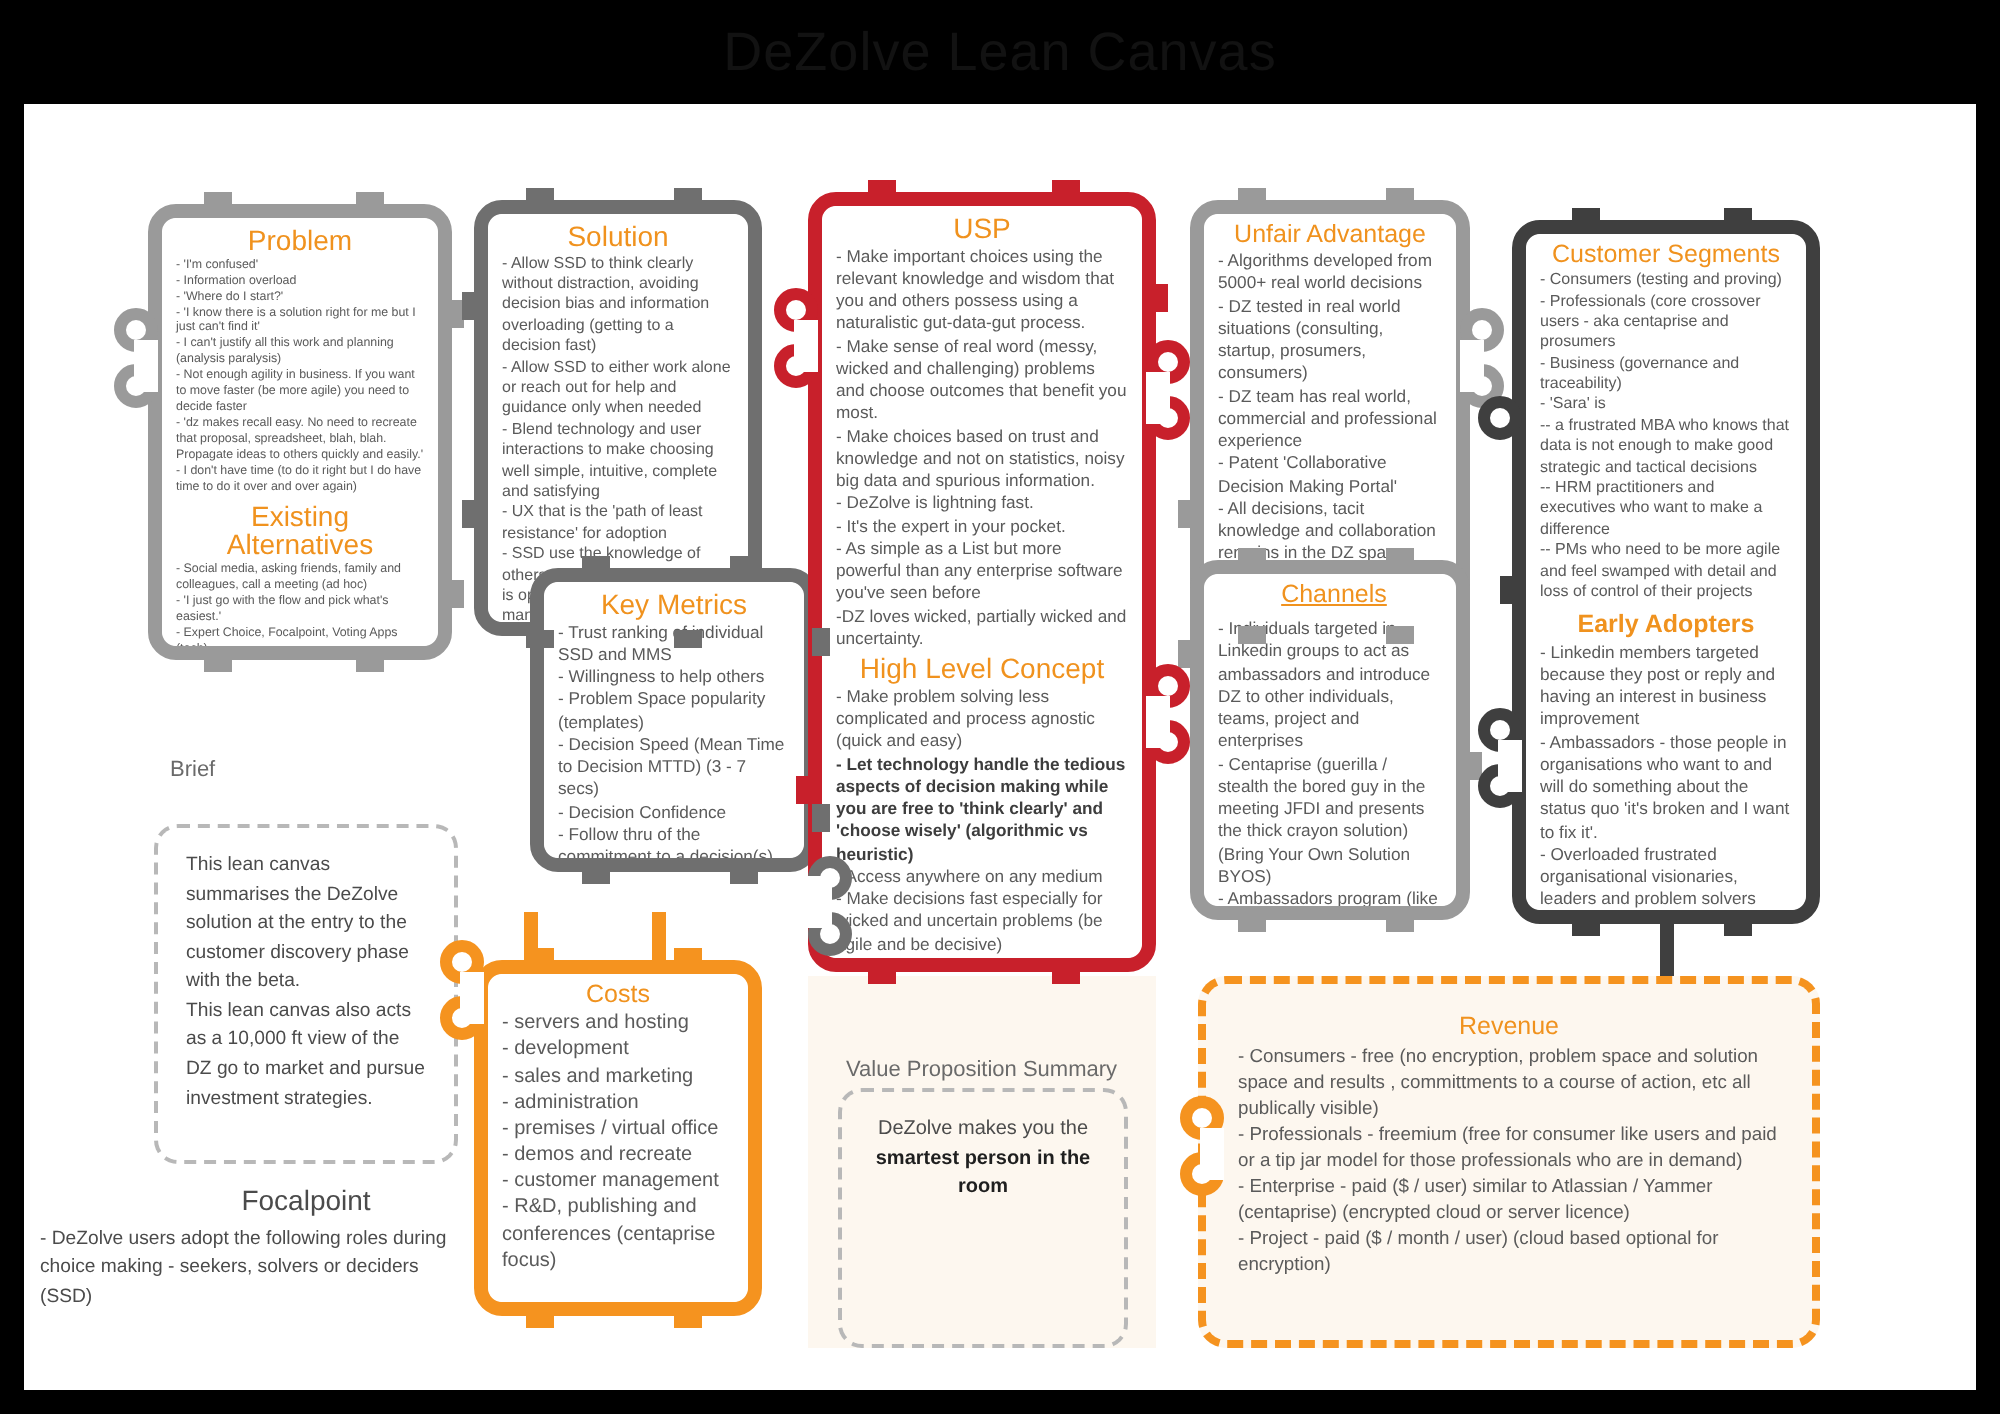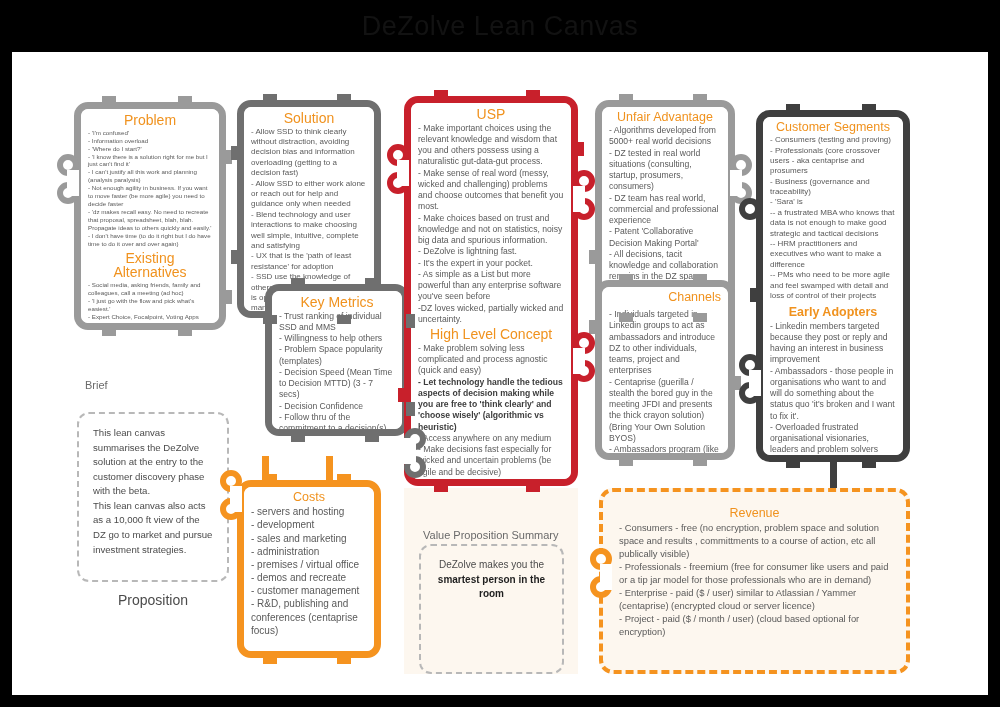--- a/index.html
+++ b/index.html
@@ -258,21 +258,21 @@
 
     <div class="block" style="--c:#9a9a9a; left:583px; top:228px; width:140px; height:180px;">
       <div class="frame"></div>
       <div class="tick" style="left:24px; top:-6px;"></div>
       <div class="tick" style="left:98px; top:-6px;"></div>
       <div class="tick" style="left:24px; bottom:-6px;"></div>
       <div class="tick" style="left:98px; bottom:-6px;"></div>
       <div class="tick tick-v" style="left:-6px; top:40px;"></div>
       <div class="tick tick-v" style="right:-6px; top:96px;"></div>
       <div class="inner">
-        <h3 class="h-sm" style="text-align:right; padding-left:4px;">Channels</h3>
+        <h3 class="h-sm" style="text-align:center; padding-left:4px;text-decoration:underline;">Channels</h3>
         <div class="body t85" style="margin-top:5px;">
           <p>- Individuals targeted in Linkedin groups to act as ambassadors and introduce DZ to other individuals, teams, project and enterprises</p>
           <p>- Centaprise (guerilla / stealth the bored guy in the meeting JFDI and presents the thick crayon solution) (Bring Your Own Solution BYOS)</p>
           <p>- Ambassadors program (like Immunexpress, etc)</p>
         </div>
       </div>
     </div>
 
     <div class="block" style="--c:#3f3f3f; left:744px; top:58px; width:154px; height:352px;">
       <div class="frame"></div>
@@ -355,16 +355,17 @@
     <div class="lobe" style="--c:#f5931f; left:578px; top:496px;"></div>
     <div class="lobe" style="--c:#f5931f; left:578px; top:524px;"></div>
     <div class="lobe-gap" style="left:588px; top:512px; width:12px; height:26px;"></div>
 
     <div class="note-label" style="left:73px; top:327px; font-size:11px;">Brief</div>
     <div class="note" style="left:65px; top:360px; width:152px; height:170px;">
       <div style="font-size:9.6px;line-height:1.52;white-space:pre-wrap;color:#4b4b4b;">This lean canvas summarises the DeZolve solution at the entry to the customer discovery phase with the beta.
 This lean canvas also acts as a 10,000 ft view of the DZ go to market and pursue investment strategies.</div>
     </div>
 
-    <div style="position:absolute; left:65px; top:540px; width:152px; text-align:center; font-size:14px; color:#4b4b4b;">Proposition</div>
+    <div style="position:absolute; left:65px; top:540px; width:152px; text-align:center; font-size:14px; color:#4b4b4b;">Focalpoint</div>
+    <div style="position:absolute; left:8px; top:561px; width:210px; font-size:9.6px; line-height:1.5; color:#4b4b4b;">- DeZolve users adopt the following roles during choice making - seekers, solvers or deciders (SSD)</div>
 
   </div>
 </div>
 
 </body></html>

